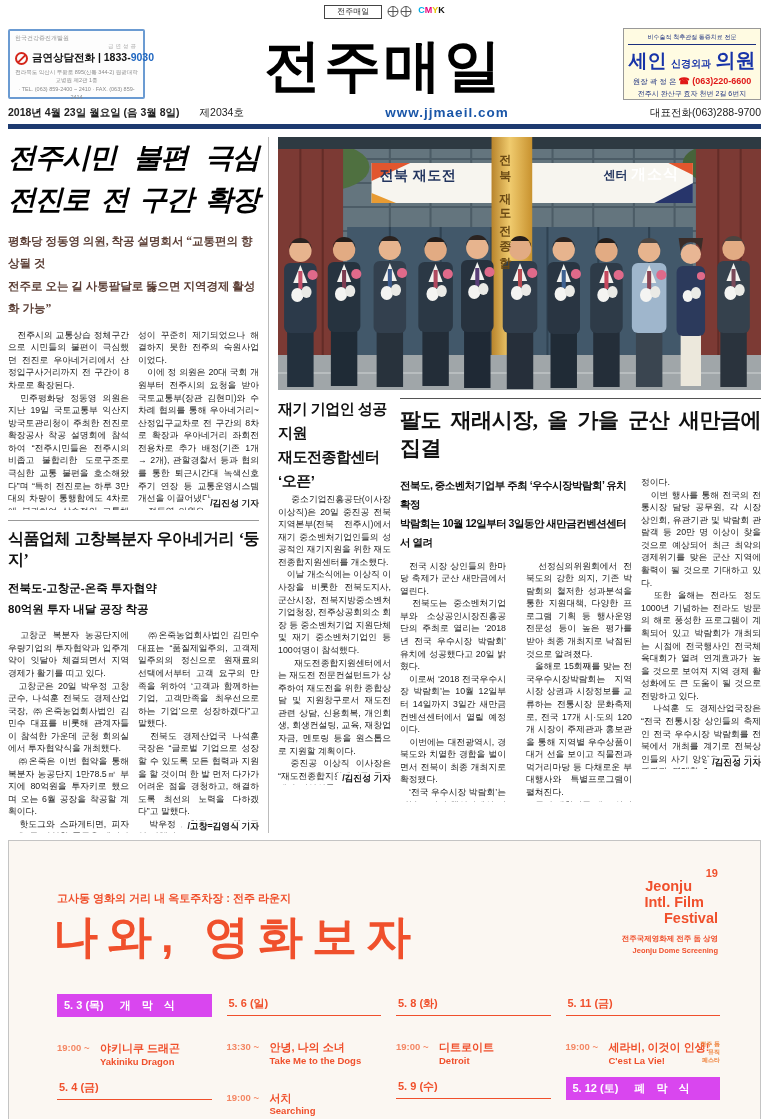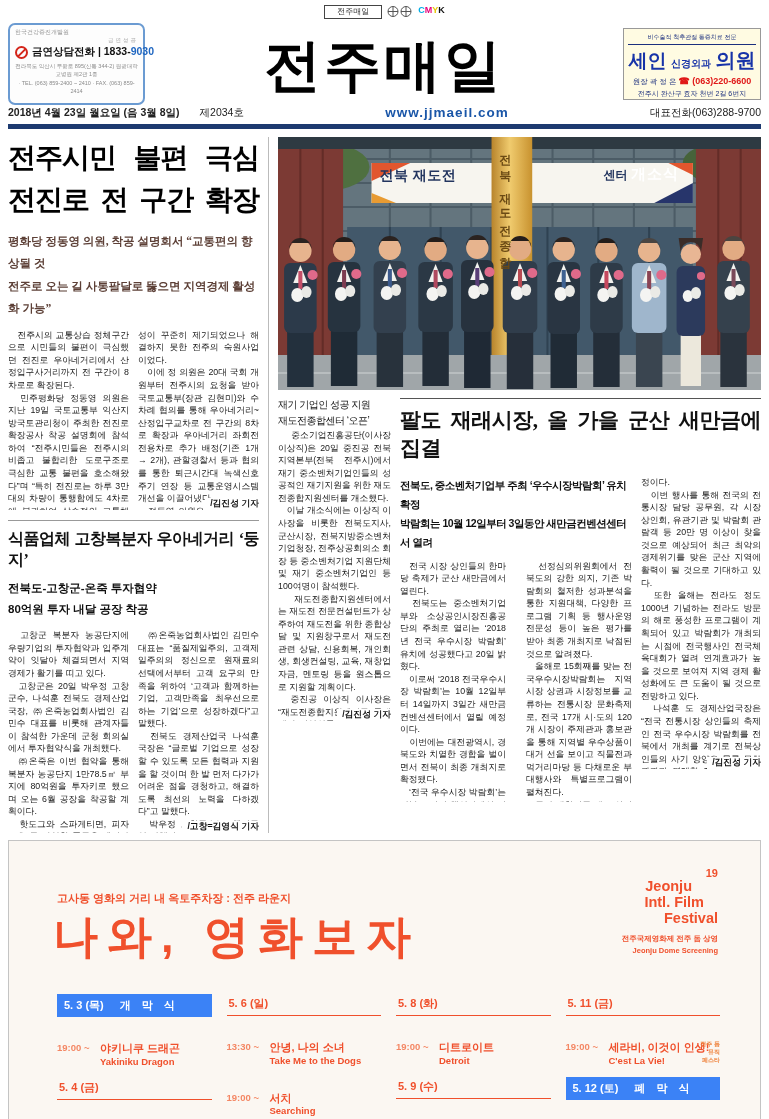--- a/index.html
+++ b/index.html
@@ -8,21 +8,21 @@
 
   
   .printbar { height:24px; display:flex; justify-content:center; align-items:flex-start; padding-top:5px; gap:5px; }
   .regbox { border:1px solid #444; font-size:8px; color:#333; padding:1px 12px; line-height:1.3; }
   .regmarks { display:flex; gap:1px; align-items:center; }
   .cmyk { font-size:9px; font-weight:800; letter-spacing:0; }
   .cmyk .c { color:#00aee6; } .cmyk .m { color:#e6007a; } .cmyk .y { color:#e8c400; } .cmyk .k { color:#111; }
 
   
   .header { display:flex; justify-content:space-between; align-items:center; padding:2px 8px 0; height:78px; }
-  .ad-left { width:137px; height:82px; border:2px solid #6b9bd2; border-radius:7px; padding:3px 5px; background:#fdfdfd; }
+  .ad-left { width:137px; height:70px; border:2px solid #6b9bd2; border-radius:2px; padding:3px 5px; background:#fdfdfd; }
   .adl-org { font-size:6px; color:#999; }
   .adl-small { font-size:5.5px; color:#aaa; text-align:right; letter-spacing:2px; }
   .adl-main { display:flex; align-items:center; gap:4px; margin:1px 0 3px; }
   .nosmoke { width:13px; height:13px; border:2px solid #d4251a; border-radius:50%; position:relative; flex:none; }
   .nosmoke::after { content:""; position:absolute; left:-1px; top:4px; width:11px; height:2px; background:#d4251a; transform:rotate(-45deg); }
   .adl-phone { font-size:10.5px; font-weight:800; color:#111; white-space:nowrap; }
   .adl-phone b { color:#1f66c0; }
   .adl-addr { font-size:5.5px; color:#8a8a8a; text-align:center; line-height:1.5; }
   .masthead { font-size:57px; font-weight:900; letter-spacing:3px; color:#000; line-height:1; padding-top:2px; }
   .ad-right { width:138px; height:72px; border:1px solid #999; background:#fffbe2; padding:4px 4px; text-align:center; }
@@ -40,21 +40,21 @@
   .d-date { font-weight:700; }
   .d-issue { margin-left:20px; }
   .d-web { flex:1; text-align:center; color:#1a56a8; font-weight:800; font-size:13.5px; letter-spacing:1px; }
   .navybar { height:5px; background:#1d3a70; margin:1px 8px 0; }
 
   
   .main { display:flex; padding:8px 8px 0; }
   .lcol { width:260px; padding-right:9px; flex:none; }
   .rcol { flex:1; border-left:1px solid #bbb; padding-left:9px; min-width:0; }
 
-  .h-main { font-size:28px; font-weight:900; line-height:1.5; color:#000; text-align:justify; text-align-last:justify; letter-spacing:-1px; }
+  .h-main { font-size:28px; font-weight:900; line-height:1.5; color:#000; text-align:justify; text-align-last:justify; letter-spacing:-1px;font-style:italic; }
   .sub-main { margin-top:9px; font-family:"Liberation Serif", serif; color:#5d4037; font-size:11.5px; line-height:1.95; font-weight:700; }
   .body { font-size:8.8px; line-height:1.43; text-align:justify; color:#1a1a1a; white-space:pre-line; }
   .cols { display:flex; gap:9px; margin-top:9px; position:relative; }
   .cols > div { flex:1; overflow:hidden; min-width:0; }
   .art1-cols { height:181px; }
   .art2-cols { height:204px; }
   .byline { position:absolute; right:0; bottom:0; background:#fff; font-size:8.8px; font-weight:700; padding-left:5px; }
   .hr { border-top:1px solid #999; margin:10px 0 8px; }
   .h-food { font-family:"Liberation Serif", serif; font-size:16px; font-weight:800; letter-spacing:-0.5px; text-align:justify; text-align-last:justify; }
   .sub-food { font-size:11.5px; font-weight:800; line-height:1.85; margin-top:7px; }
@@ -64,21 +64,21 @@
   .photo svg { display:block; }
   .pbanner-l { position:absolute; left:21%; top:12%; color:#23355f; font-weight:900; font-size:14px; letter-spacing:0.5px; }
   .pbanner-r { position:absolute; right:17%; top:11%; font-weight:900; font-size:12px; color:#23355f; }
   .pbanner-r b { color:#ffffff; font-size:15px; letter-spacing:1px; }
   .pillar-text { position:absolute; left:45.2%; top:3%; writing-mode:vertical-rl; color:#6b4a14; font-weight:800; font-size:12px; letter-spacing:4px; }
   .caption { font-size:8.2px; line-height:1.55; color:#333; margin-top:5px; text-align:justify; height:27px; overflow:hidden; }
 
   
   .rsec { display:flex; margin-top:7px; }
   .redo { width:122px; padding-right:9px; flex:none; }
-  .redo-title { font-size:10px; font-weight:400; line-height:1.6; letter-spacing:-0.5px; }
+  .redo-title { font-size:15px; font-weight:700; line-height:1.6; letter-spacing:-0.5px; }
   .redo-body { height:292px; overflow:hidden; position:relative; }
   .paldo { flex:1; min-width:0; }
   .paldo-rule { border-top:1px solid #555; margin:1px 0 7px; }
   .h-paldo { font-family:"Liberation Serif", serif; font-size:21px; font-weight:700; letter-spacing:-0.5px; text-align:justify; text-align-last:justify; }
   .paldo-flex { display:flex; gap:9px; margin-top:14px; }
   .paldo-left { width:232px; flex:none; }
   .paldo-sub { font-size:10.5px; font-weight:800; line-height:1.8; margin-bottom:8px; letter-spacing:-0.5px; }
   .paldo-cols { display:flex; gap:20px; height:242px; overflow:hidden; }
   .paldo-cols > div { flex:1; overflow:hidden; min-width:0; }
   .paldo-c3 { flex:1; height:293px; overflow:hidden; position:relative; min-width:0; }
@@ -88,21 +88,21 @@
   .fa-loc { position:absolute; left:48px; top:50px; color:#f0502c; font-weight:800; font-size:11px; }
   .fa-title { position:absolute; left:44px; top:66px; color:#f0502c; font-weight:900; font-size:45px; letter-spacing:9px; }
   .fa-logo { position:absolute; right:42px; top:26px; text-align:right; color:#f0502c; }
   .fa-19 { font-size:11px; font-weight:800; padding-right:0; }
   .fa-l { font-size:14.5px; font-weight:800; line-height:1.08; }
   .fa-l1 { padding-right:26px; } .fa-l2 { padding-right:14px; } .fa-l3 { padding-right:0; }
   .fa-sub { margin-top:7px; font-size:7.5px; font-weight:800; line-height:1.55; }
   .fa-sched { position:absolute; left:48px; right:40px; top:153px; display:flex; gap:15px; }
   .fcol { flex:1; min-width:0; }
   .fdate { color:#f0502c; font-weight:800; font-size:11px; border-bottom:1px solid #f0502c; padding:2px 2px 4px; display:flex; }
-  .fdate.hl { background:#3b82f6; color:#fff; border-bottom:none; padding:4px 7px; }
+  .fdate.hl { background:#d946ef; color:#fff; border-bottom:none; padding:4px 7px; }
   .fd-e { margin-left:16px; letter-spacing:4px; }
   .fshow { display:flex; margin:24px 0 10px; gap:3px; }
   .ftime { color:#f48764; font-size:9.5px; width:40px; flex:none; font-weight:600; padding-top:1px; }
   .ftitle { min-width:0; }
   .ft-kr { display:block; color:#f0502c; font-weight:800; font-size:11px; line-height:1.3; white-space:nowrap; }
   .ft-en { display:block; color:#f0502c; font-weight:700; font-size:9.5px; line-height:1.3; white-space:nowrap; }
   .fbadge { margin-left:auto; text-align:right; color:#ef8540; font-size:6px; line-height:1.35; font-weight:700; flex:none; }
   .fbadge span { display:block; }
   .mtx { margin-top:22px; }
 </style>

